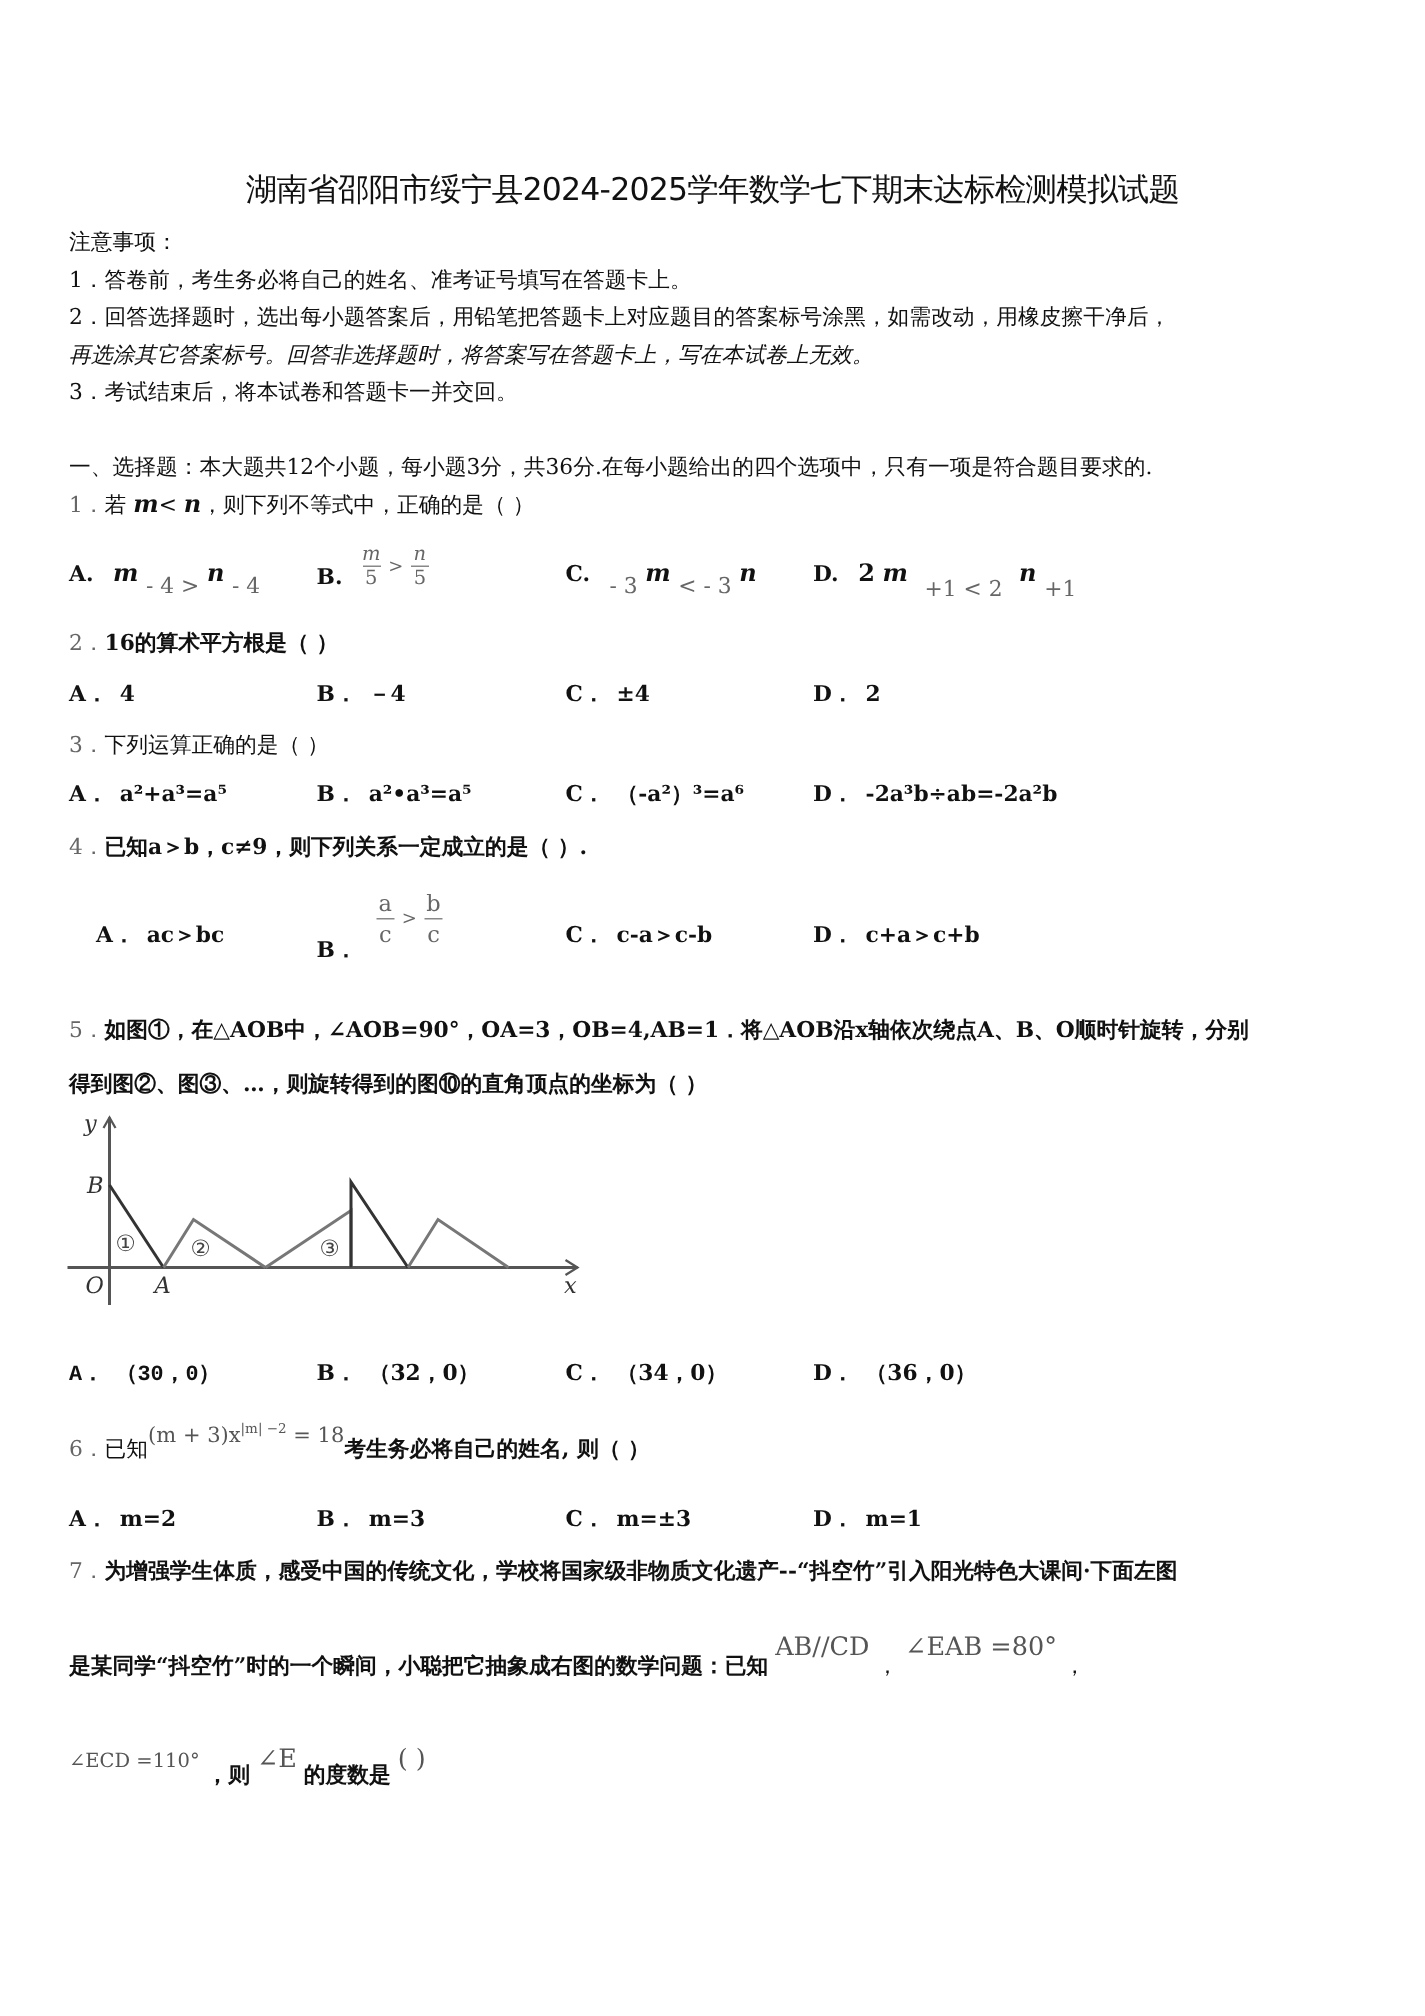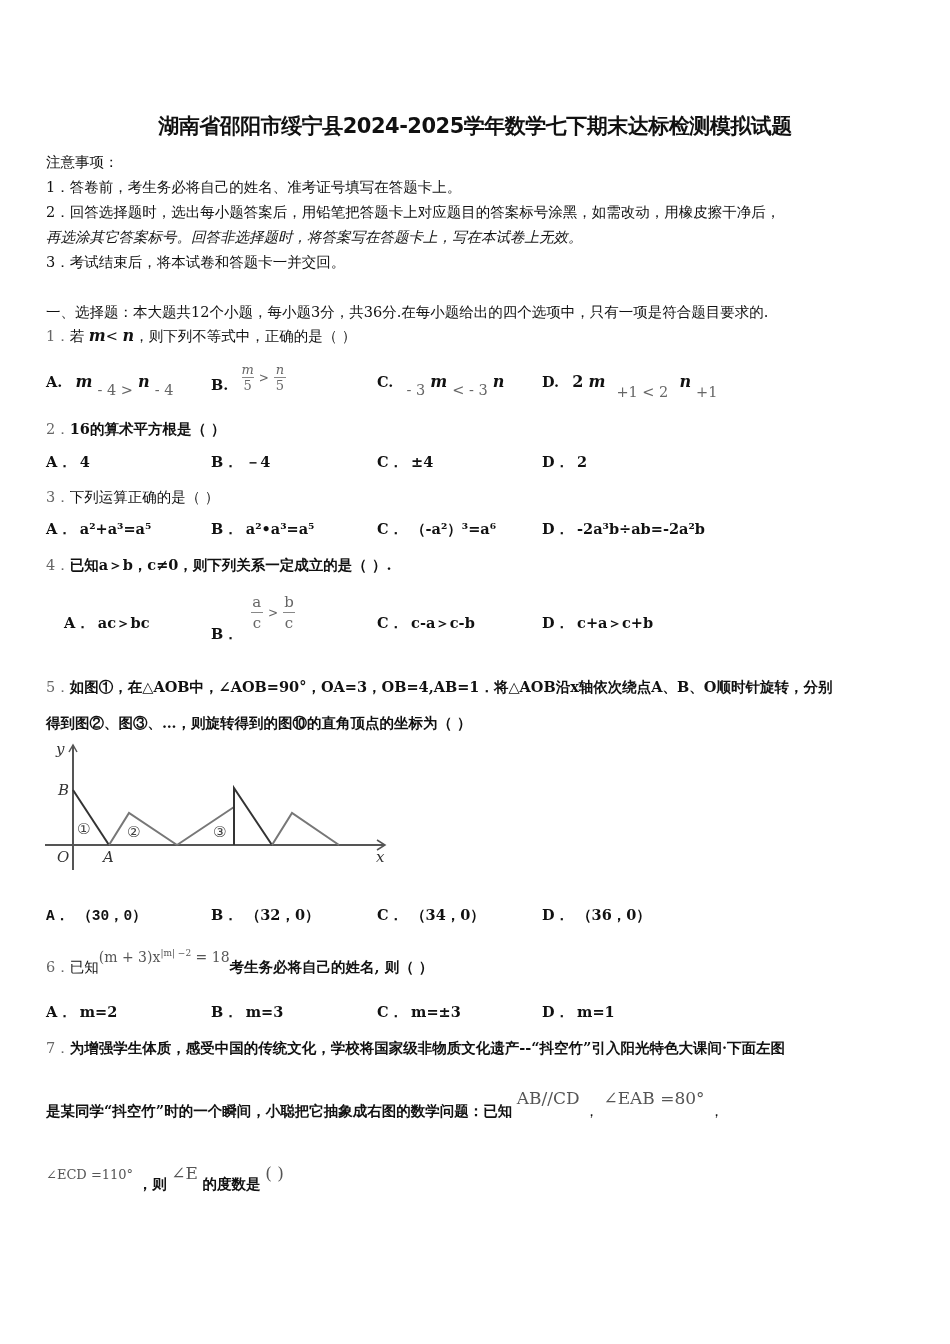--- a/index.html
+++ b/index.html
@@ -5,21 +5,21 @@
   html, body { margin: 0; padding: 0; background: #ffffff; }
   body {
     width: 950px; height: 1344px; position: relative; overflow: hidden;
     font-family: "DejaVu Serif", "Liberation Serif", serif;
     color: #111; font-size: 15px;
   }
   .abs { position: absolute; white-space: nowrap; }
   .title {
     left: 0; width: 950px; top: 112px; text-align: center;
     font-family: "DejaVu Sans", "Liberation Sans", sans-serif;
-    font-weight: bold; font-size: 21px; letter-spacing: -0.5px;
+    font-weight: normal; font-size: 21px; letter-spacing: -0.5px;
   }
   .line { font-size: 14.5px; line-height: 20px; }
   .b { font-weight: bold; }
   .opt { position: absolute; white-space: nowrap; font-size: 14.5px; font-weight: bold; }
   .opt .lbl { font-weight: bold; margin-right: 8px; }
   .mi { font-style: italic; font-weight: bold; font-family: "DejaVu Serif", serif; font-size: 16px; }
   .gray { color: #666; font-weight: normal; }
   .frac { display: inline-flex; flex-direction: column; align-items: center; vertical-align: middle; font-size: 13px; color:#666; font-weight: normal; font-style: italic; line-height: 15px; }
   .frac .bar { border-top: 1px solid #888; width: 12px; }
   .frac.up { font-style: normal; }
@@ -92,21 +92,21 @@
 
 <div class="abs line" style="left:46px; top:487px;">
   <span class="gray">3．</span><span>下列运算正确的是（      ）</span>
 </div>
 <div class="opt" style="left:46px; top:520px;"><span class="lbl">A．</span><span>a²+a³=a⁵</span></div>
 <div class="opt" style="left:211px; top:520px;"><span class="lbl">B．</span><span>a²•a³=a⁵</span></div>
 <div class="opt" style="left:377px; top:520px;"><span class="lbl">C．</span><span>（-a²）³=a⁶</span></div>
 <div class="opt" style="left:542px; top:520px;"><span class="lbl">D．</span><span>-2a³b÷ab=-2a²b</span></div>
 
 <div class="abs line" style="left:46px; top:555px;">
-  <span class="gray">4．</span><span class="b">已知a＞b，c≠0，则下列关系一定成立的是（   ）.</span>
+  <span class="gray">4．</span><span class="b">已知a＞b，c≠9，则下列关系一定成立的是（   ）.</span>
 </div>
 <div class="opt" style="left:64px; top:614px;"><span class="lbl">A．</span><span>ac＞bc</span></div>
 <div class="opt" style="left:211px; top:592px;">
   <span class="lbl" style="position:relative; top:22px;">B．</span>
   <span class="frac up" style="font-size:15px; line-height:20px;">
       <span>a</span>
       <span class="bar"></span>
       <span>c</span>
     </span>
   <span class="gray" style="font-size:12px;">&gt;</span>

